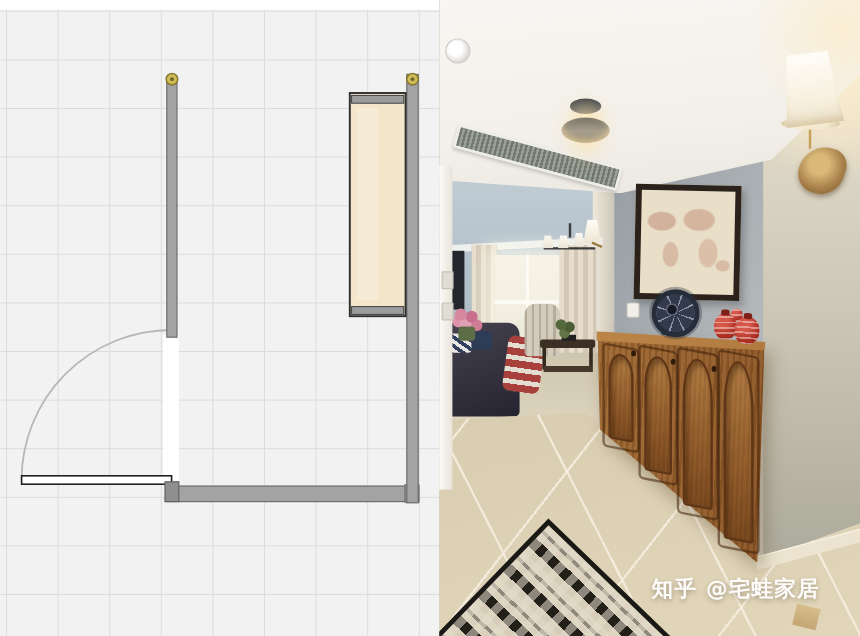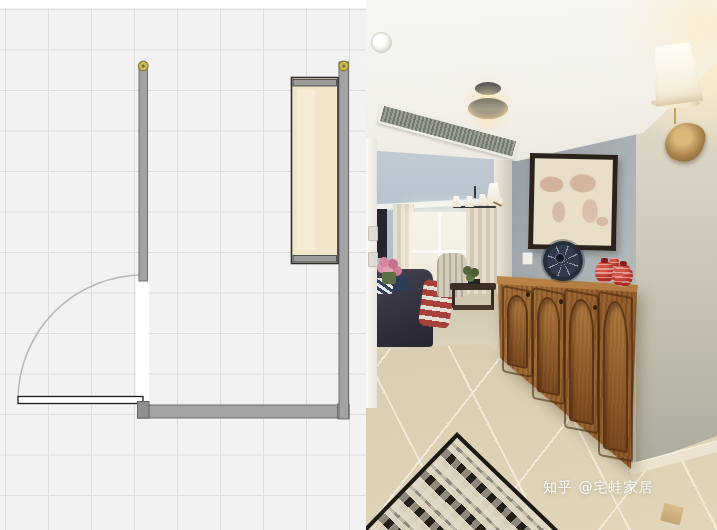--- a/index.html
+++ b/index.html
@@ -191,21 +191,21 @@
   .plant{position:absolute;left:97px;top:266px;width:9px;height:9px;border-radius:50%;background:#55683c;
     box-shadow:7px 2px 0 #4a5d33,3px 7px 0 #617546;}
 
   .left-sliver{position:absolute;left:0;top:138px;width:11px;height:270px;
     background:linear-gradient(90deg,#fcfbf9,#e8e4db);}
   .switch{position:absolute;left:2px;width:8px;height:13px;border-radius:1px;
     background:#e0dcd3;border:1px solid #c6c2b8;}
   #sw1{top:226px;} #sw2{top:252px;}
 
   .watermark{position:absolute;left:177px;top:479px;width:170px;
-    color:#ffffff;font-size:14px;font-weight:400;letter-spacing:1px;white-space:nowrap;
+    color:#ffffff;font-size:18px;font-weight:700;letter-spacing:1px;white-space:nowrap;
     text-shadow:0 1px 4px rgba(80,70,50,.45);opacity:.95;}
 </style>
 </head>
 <body>
 
 <div id="stage">
 
   <div id="plan">
     <div class="grid"></div>
     <div class="topstrip"></div>

